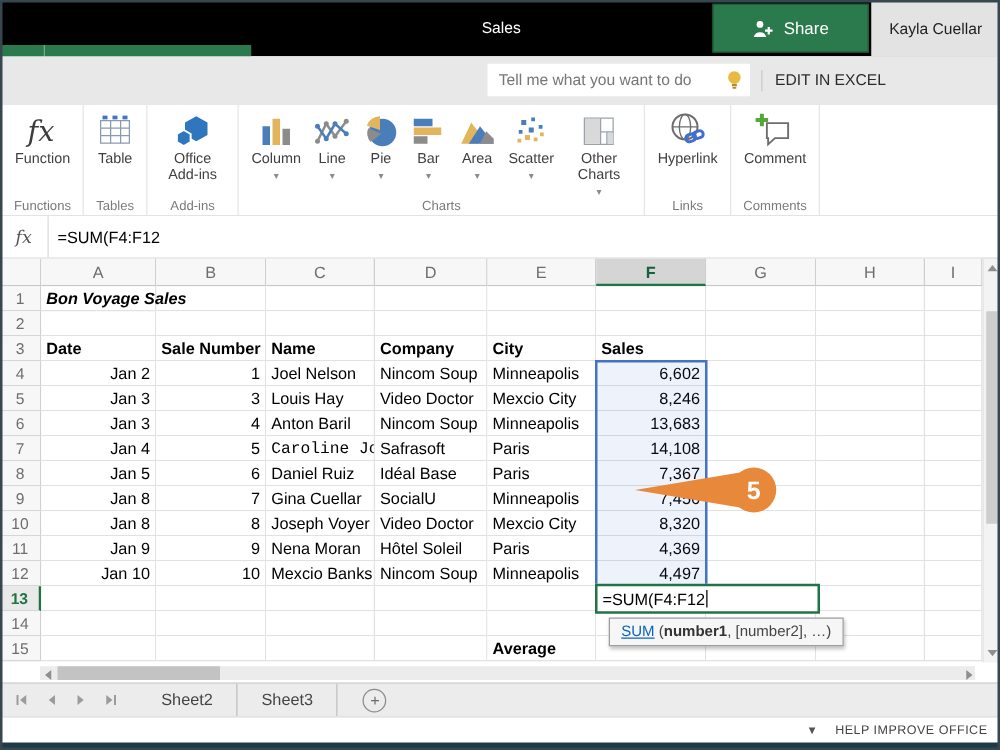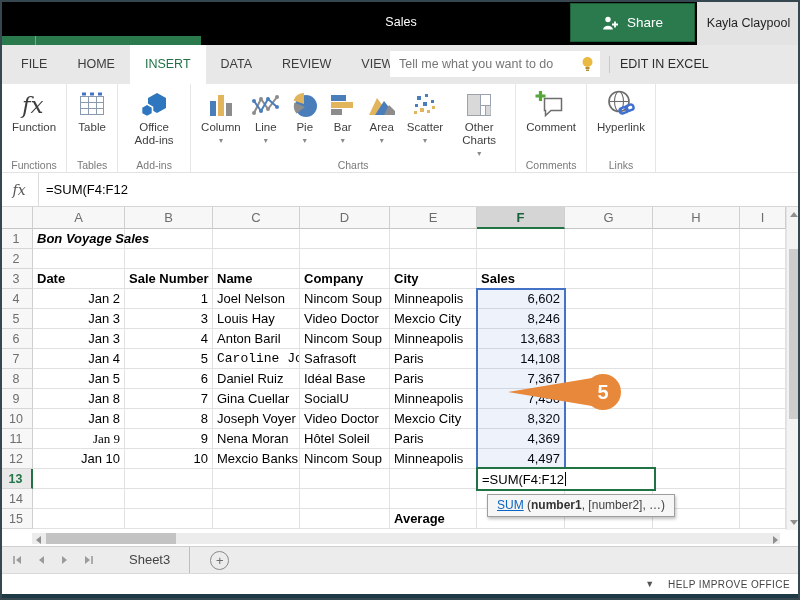--- a/index.html
+++ b/index.html
@@ -122,32 +122,24 @@
     </div>
     <div class="tb-title">Sales</div>
     <div class="share-btn">
       <svg width="17" height="16">
         <circle cx="6" cy="4.5" r="2.7" fill="#fff"></circle>
         <path d="M1 14.5 a5.2 5.2 0 0 1 10 0 z" fill="#fff"></path>
         <path d="M13 6.5 v6 M10 9.5 h6" stroke="#fff" stroke-width="1.8" fill="none"></path>
       </svg>
       <span>Share</span>
     </div>
-    <div class="tb-user">Kayla Claypool</div>
+    <div class="tb-user">Kayla Cuellar</div>
   </div>
 
   <div class="tabbar">
-    <div id="menu-tabs" style="display:flex;">
-        <div class="mtab">FILE</div>
-        <div class="mtab">HOME</div>
-        <div class="mtab active">INSERT</div>
-        <div class="mtab">DATA</div>
-        <div class="mtab">REVIEW</div>
-        <div class="mtab">VIEW</div>
-      </div>
     <div class="tellme">
       <input type="text" placeholder="Tell me what you want to do" style="">
       <span class="bulb">
         <svg width="13" height="16">
             <circle cx="6.5" cy="6" r="5" fill="#e9b941"></circle>
             <rect x="4.5" y="11" width="4" height="2" fill="#b08d2f"></rect>
             <rect x="5" y="13.5" width="3" height="1.5" fill="#b08d2f"></rect>
           </svg>
       </span>
     </div>
@@ -293,44 +285,44 @@
           </div>
           <div class="rlb">Other Charts</div>
           <div class="caret">▾</div>
         </div>
         <div class="caption">Charts</div>
       </div>
       <div class="rgroup">
         <div class="rbtn">
           <div class="ric">
             <svg width="32" height="28" fill="none">
-              <path d="M9.5 8.5 h17 v12 h-10.5 l-5.5 5 v-5 h-1 z" stroke="#6d6d6d" stroke-width="1.5" fill="#fff"></path>
-              <path d="M5.5 1 v10 M0.5 6 h10" stroke="#57a639" stroke-width="3.2"></path>
-            </svg>
-          </div>
-          <div class="rlb">Comment</div>
-        </div>
-        <div class="caption">Comments</div>
-      </div>
-      <div class="rgroup">
-        <div class="rbtn">
-          <div class="ric">
-            <svg width="32" height="28" fill="none">
               <circle cx="14" cy="11.5" r="10" stroke="#6d6d6d" stroke-width="1.6"></circle>
               <ellipse cx="14" cy="11.5" rx="4.5" ry="10" stroke="#6d6d6d" stroke-width="1.1"></ellipse>
               <path d="M4 11.5 h20" stroke="#6d6d6d" stroke-width="1.1"></path>
               <g stroke="#3f6fd1" stroke-width="2.4">
                 <rect x="14.5" y="17.5" width="8" height="5.5" rx="2.7" transform="rotate(-18 18.5 20)"></rect>
                 <rect x="20.5" y="15" width="8" height="5.5" rx="2.7" transform="rotate(-18 24.5 17.5)"></rect>
               </g>
             </svg>
           </div>
           <div class="rlb">Hyperlink</div>
         </div>
         <div class="caption">Links</div>
+      </div>
+      <div class="rgroup">
+        <div class="rbtn">
+          <div class="ric">
+            <svg width="32" height="28" fill="none">
+              <path d="M9.5 8.5 h17 v12 h-10.5 l-5.5 5 v-5 h-1 z" stroke="#6d6d6d" stroke-width="1.5" fill="#fff"></path>
+              <path d="M5.5 1 v10 M0.5 6 h10" stroke="#57a639" stroke-width="3.2"></path>
+            </svg>
+          </div>
+          <div class="rlb">Comment</div>
+        </div>
+        <div class="caption">Comments</div>
       </div>
     </div>
 
   <div class="formulabar">
     <div class="fxbox">fx</div>
     <div class="fvalue">=SUM(F4:F12</div>
   </div>
 
   <div class="gridwrap" id="gridwrap">
       <div class="ghead">
@@ -460,21 +452,21 @@
         <div class="gc" style="width: 87px;">Joseph Voyer</div>
         <div class="gc" style="width: 90px;">Video Doctor</div>
         <div class="gc" style="width: 87px;">Mexcio City</div>
         <div class="gc right" style="width: 88px;">8,320</div>
         <div class="gc" style="width: 88px;"></div>
         <div class="gc" style="width: 87px;"></div>
         <div class="gc" style="width: 46px;"></div>
       </div>
       <div class="grow">
         <div class="gc rh" style="width: 33px;">11</div>
-        <div class="gc right" style="width: 92px; font-family: Liberation Serif, serif;">Jan 9</div>
+        <div class="gc right" style="width: 92px;">Jan 9</div>
         <div class="gc right" style="width: 88px;">9</div>
         <div class="gc" style="width: 87px;">Nena Moran</div>
         <div class="gc" style="width: 90px;">Hôtel Soleil</div>
         <div class="gc" style="width: 87px;">Paris</div>
         <div class="gc right" style="width: 88px;">4,369</div>
         <div class="gc" style="width: 88px;"></div>
         <div class="gc" style="width: 87px;"></div>
         <div class="gc" style="width: 46px;"></div>
       </div>
       <div class="grow">
@@ -569,20 +561,21 @@
           </svg>
         </span>
       <span>
           <svg width="10" height="10">
             <path d="M1 1 L6 5 L1 9 Z" fill="#9b9b9b"></path>
             <path d="M8 1v8" stroke="#9b9b9b" stroke-width="1.6"></path>
           </svg>
         </span>
     </div>
     <div id="sheet-tabs" style="display:flex;align-items:stretch;">
+        <div class="stab">Sheet2</div>
         <div class="stab">Sheet3</div>
       </div>
     <div class="addsheet">+</div>
   </div>
 
   <div class="statusbar">
     <span class="sb-caret">▼</span>
     <span class="help">HELP IMPROVE OFFICE</span>
   </div>
   <div class="bottombar"></div>

